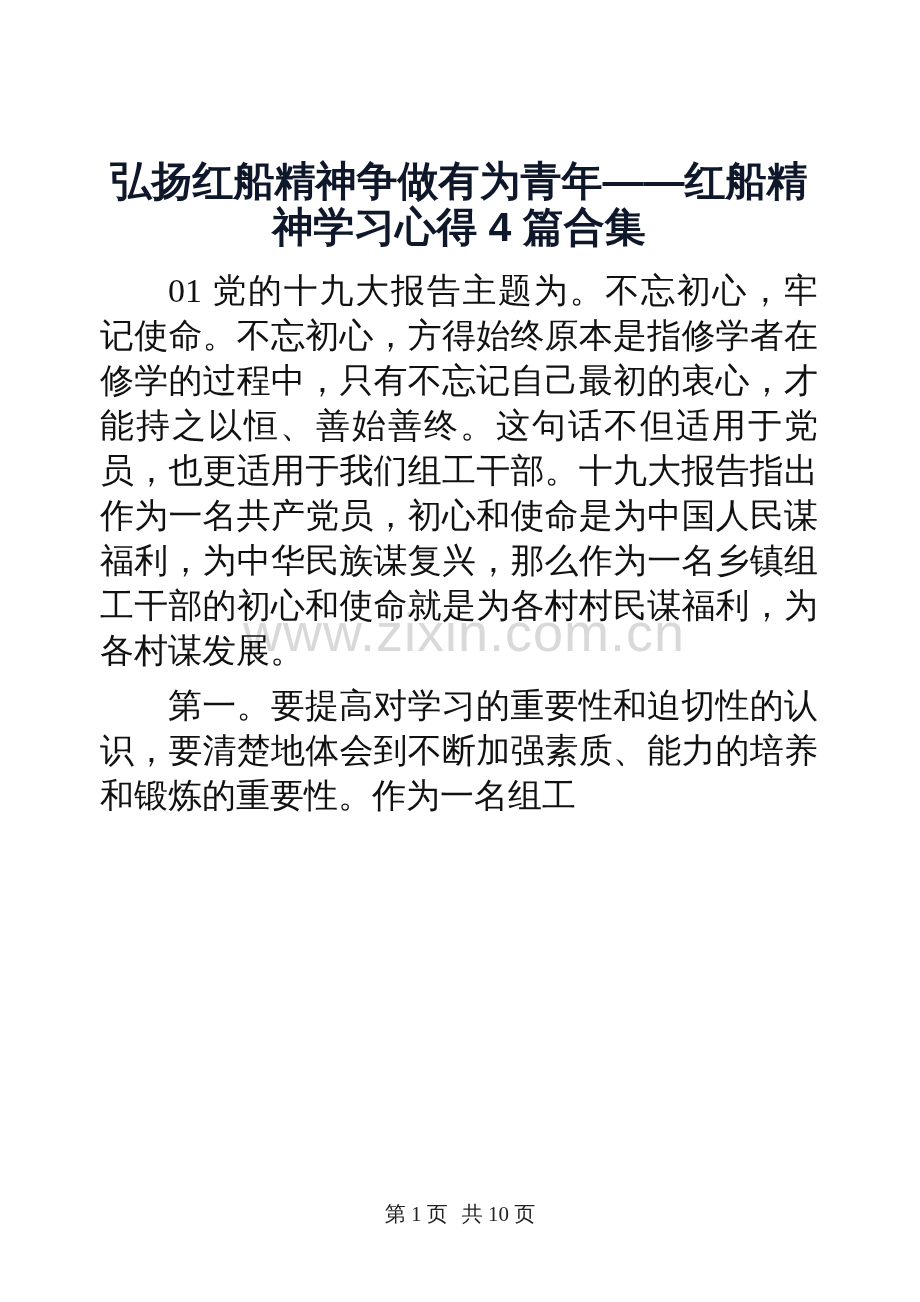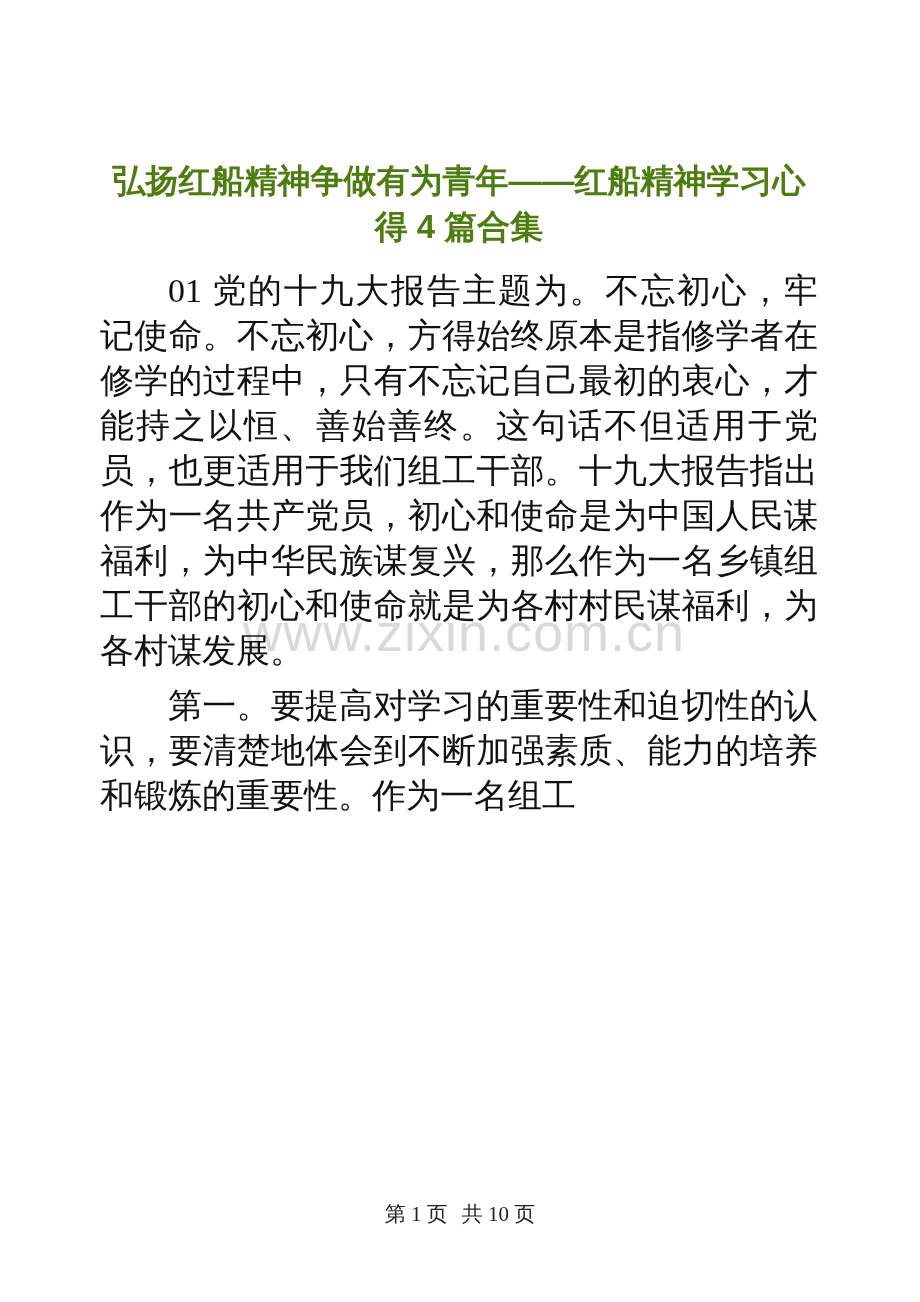--- a/index.html
+++ b/index.html
@@ -26,25 +26,25 @@
     white-space: nowrap;
     user-select: none;
   }
   .content {
     position: relative;
     z-index: 2;
     padding: 158px 102px 0 100px;
   }
   .doc-title {
     font-family: "Liberation Sans", "DejaVu Sans", sans-serif;
-    font-size: 33px;
+    font-size: 41px;
     font-weight: 700;
     line-height: 46px;
     text-align: center;
-    color: #4d7c0f;
+    color: #0f172a;
     margin-bottom: 18px;
   }
   .para {
     font-size: 34px;
     line-height: 45px;
     text-align: justify;
     text-indent: 2em;
     margin-bottom: 10px;
     color: #111111;
   }

